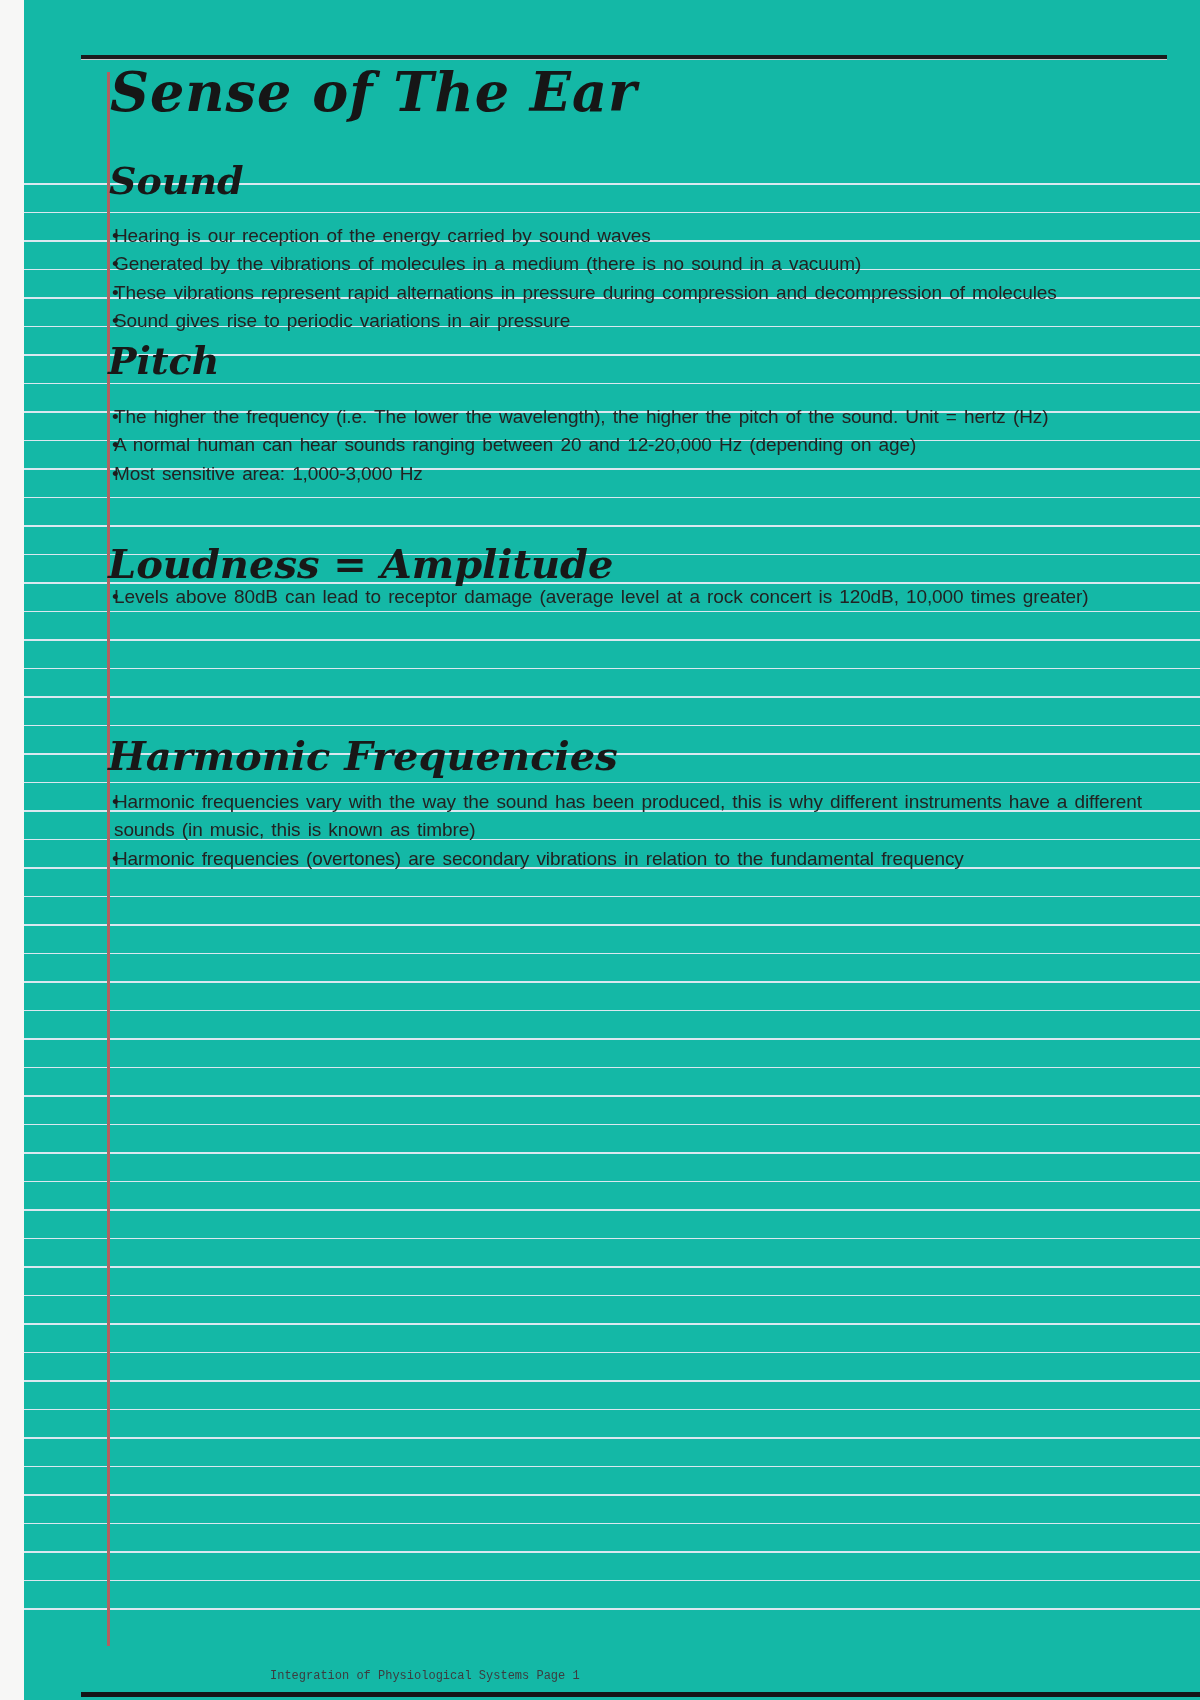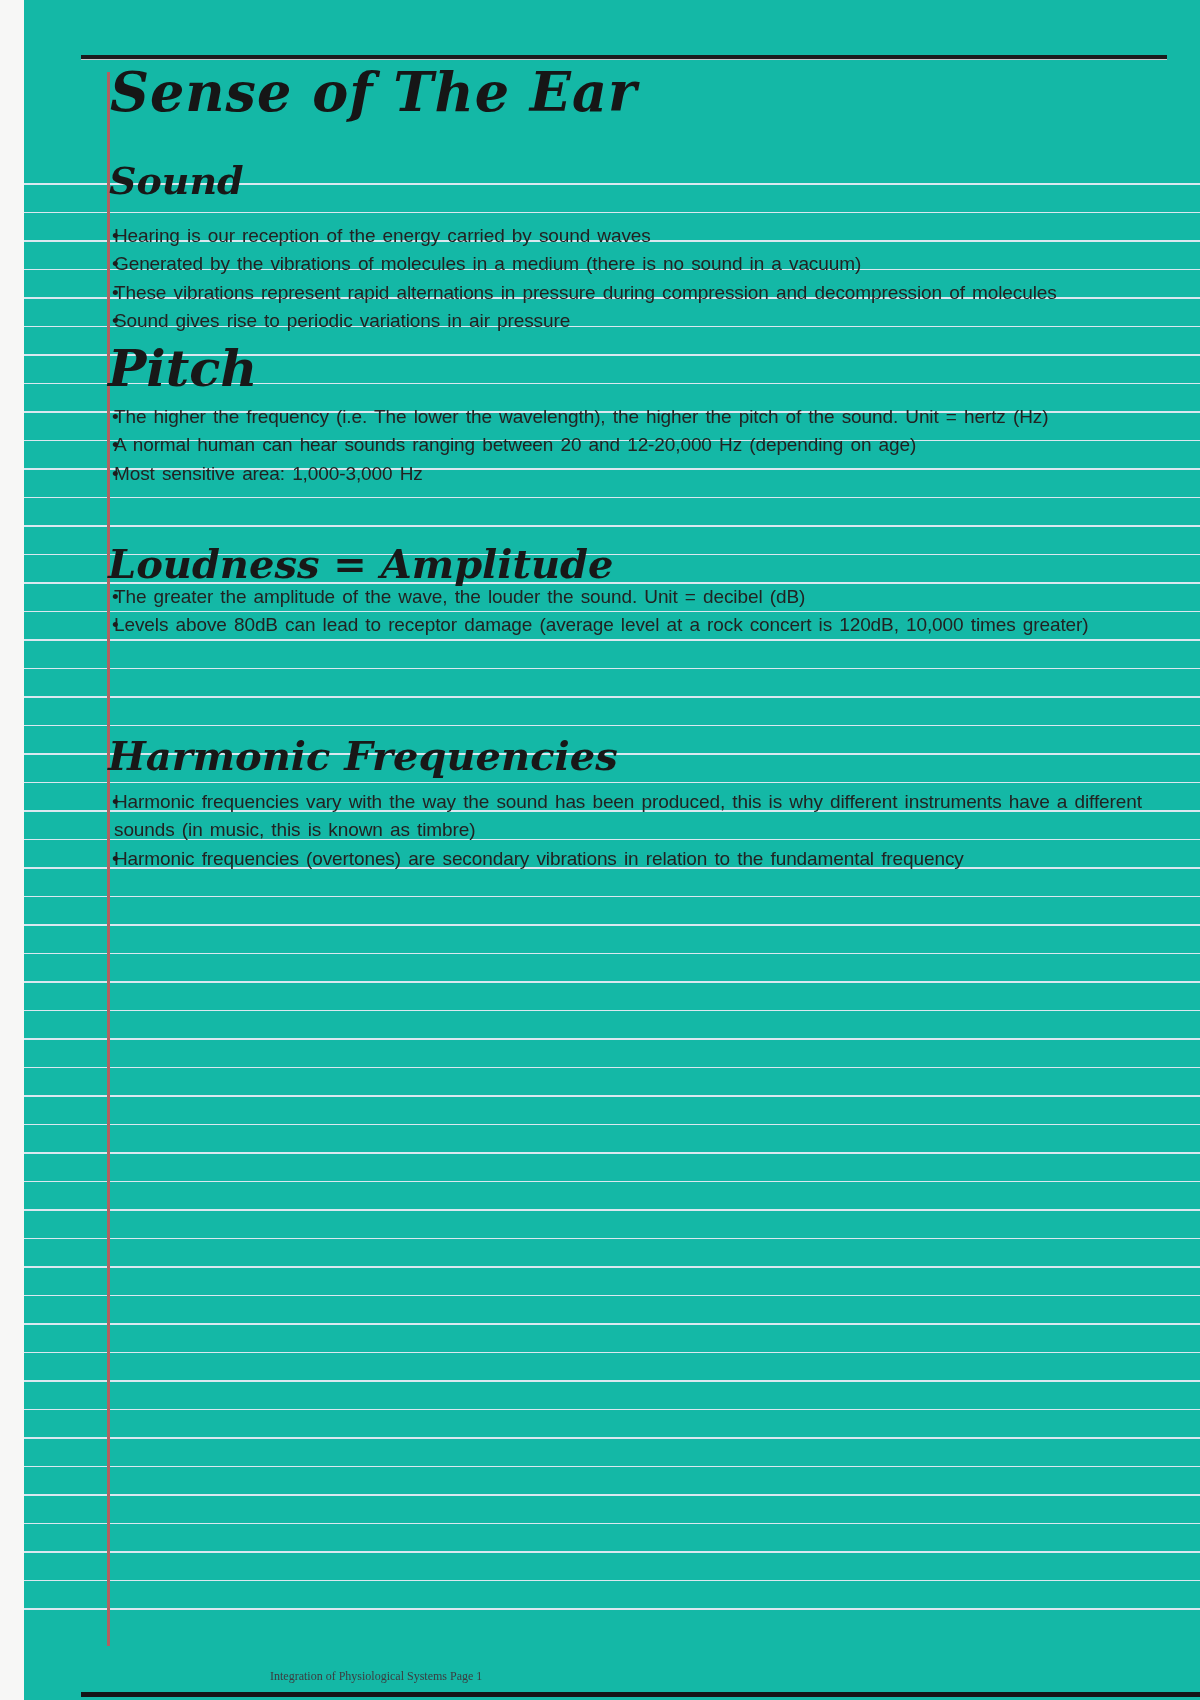--- a/index.html
+++ b/index.html
@@ -75,21 +75,21 @@
   .heading {
     position: absolute;
     margin: 0;
     font-family: "DejaVu Serif", serif;
     font-style: italic;
     font-weight: 600;
     color: #181818;
     white-space: nowrap;
   }
   #h-sound    { left: 85px; top: 158px; font-size: 38px; }
-  #h-pitch    { left: 84px; top: 338px; font-size: 51px; }
+  #h-pitch    { left: 84px; top: 338px; font-size: 38px; }
   #h-loudness { left: 84px; top: 540px; font-size: 40px; }
   #h-harmonic { left: 84px; top: 732px; font-size: 40px; }
 
   ul.bullets {
     position: absolute;
     left: 86px;
     width: 1035px;
     margin: 0;
     padding: 0;
     list-style: none;
@@ -113,21 +113,21 @@
     position: absolute;
     left: 2px;
     top: 0;
     font-size: 19px;
     color: #1c1c1c;
   }
   .footer {
     position: absolute;
     left: 246px;
     top: 1669px;
-    font-family: Liberation Serif, serif;
+    font-family: Liberation Mono, monospace;
     font-size: 12px;
     color: #3c3c3f;
     white-space: nowrap;
   }
 </style>
 </head>
 <body>
 
 <div class="page">
 
@@ -148,21 +148,20 @@
 
   <h2 class="heading" id="h-pitch">Pitch</h2>
   <ul class="bullets" id="ul-pitch">
     <li>The higher the frequency (i.e. The lower the wavelength), the higher the pitch of the sound. Unit = hertz (Hz)</li>
     <li>A normal human can hear sounds ranging between 20 and 12-20,000 Hz (depending on age)</li>
     <li>Most sensitive area: 1,000-3,000 Hz</li>
   </ul>
 
   <h2 class="heading" id="h-loudness">Loudness = Amplitude</h2>
   <ul class="bullets" id="ul-loudness">
-    <li>The greater the amplitude of the wave, the louder the sound. Unit = decibel (dB)</li>
     <li>Levels above 80dB can lead to receptor damage (average level at a rock concert is 120dB, 10,000 times greater)</li>
   </ul>
 
   <h2 class="heading" id="h-harmonic">Harmonic Frequencies</h2>
   <ul class="bullets" id="ul-harmonic">
     <li>Harmonic frequencies vary with the way the sound has been produced, this is why different instruments have a different sounds (in music, this is known as timbre)</li>
     <li>Harmonic frequencies (overtones) are secondary vibrations in relation to the fundamental frequency</li>
   </ul>
 
   <div class="footer">Integration of Physiological Systems Page 1</div>

